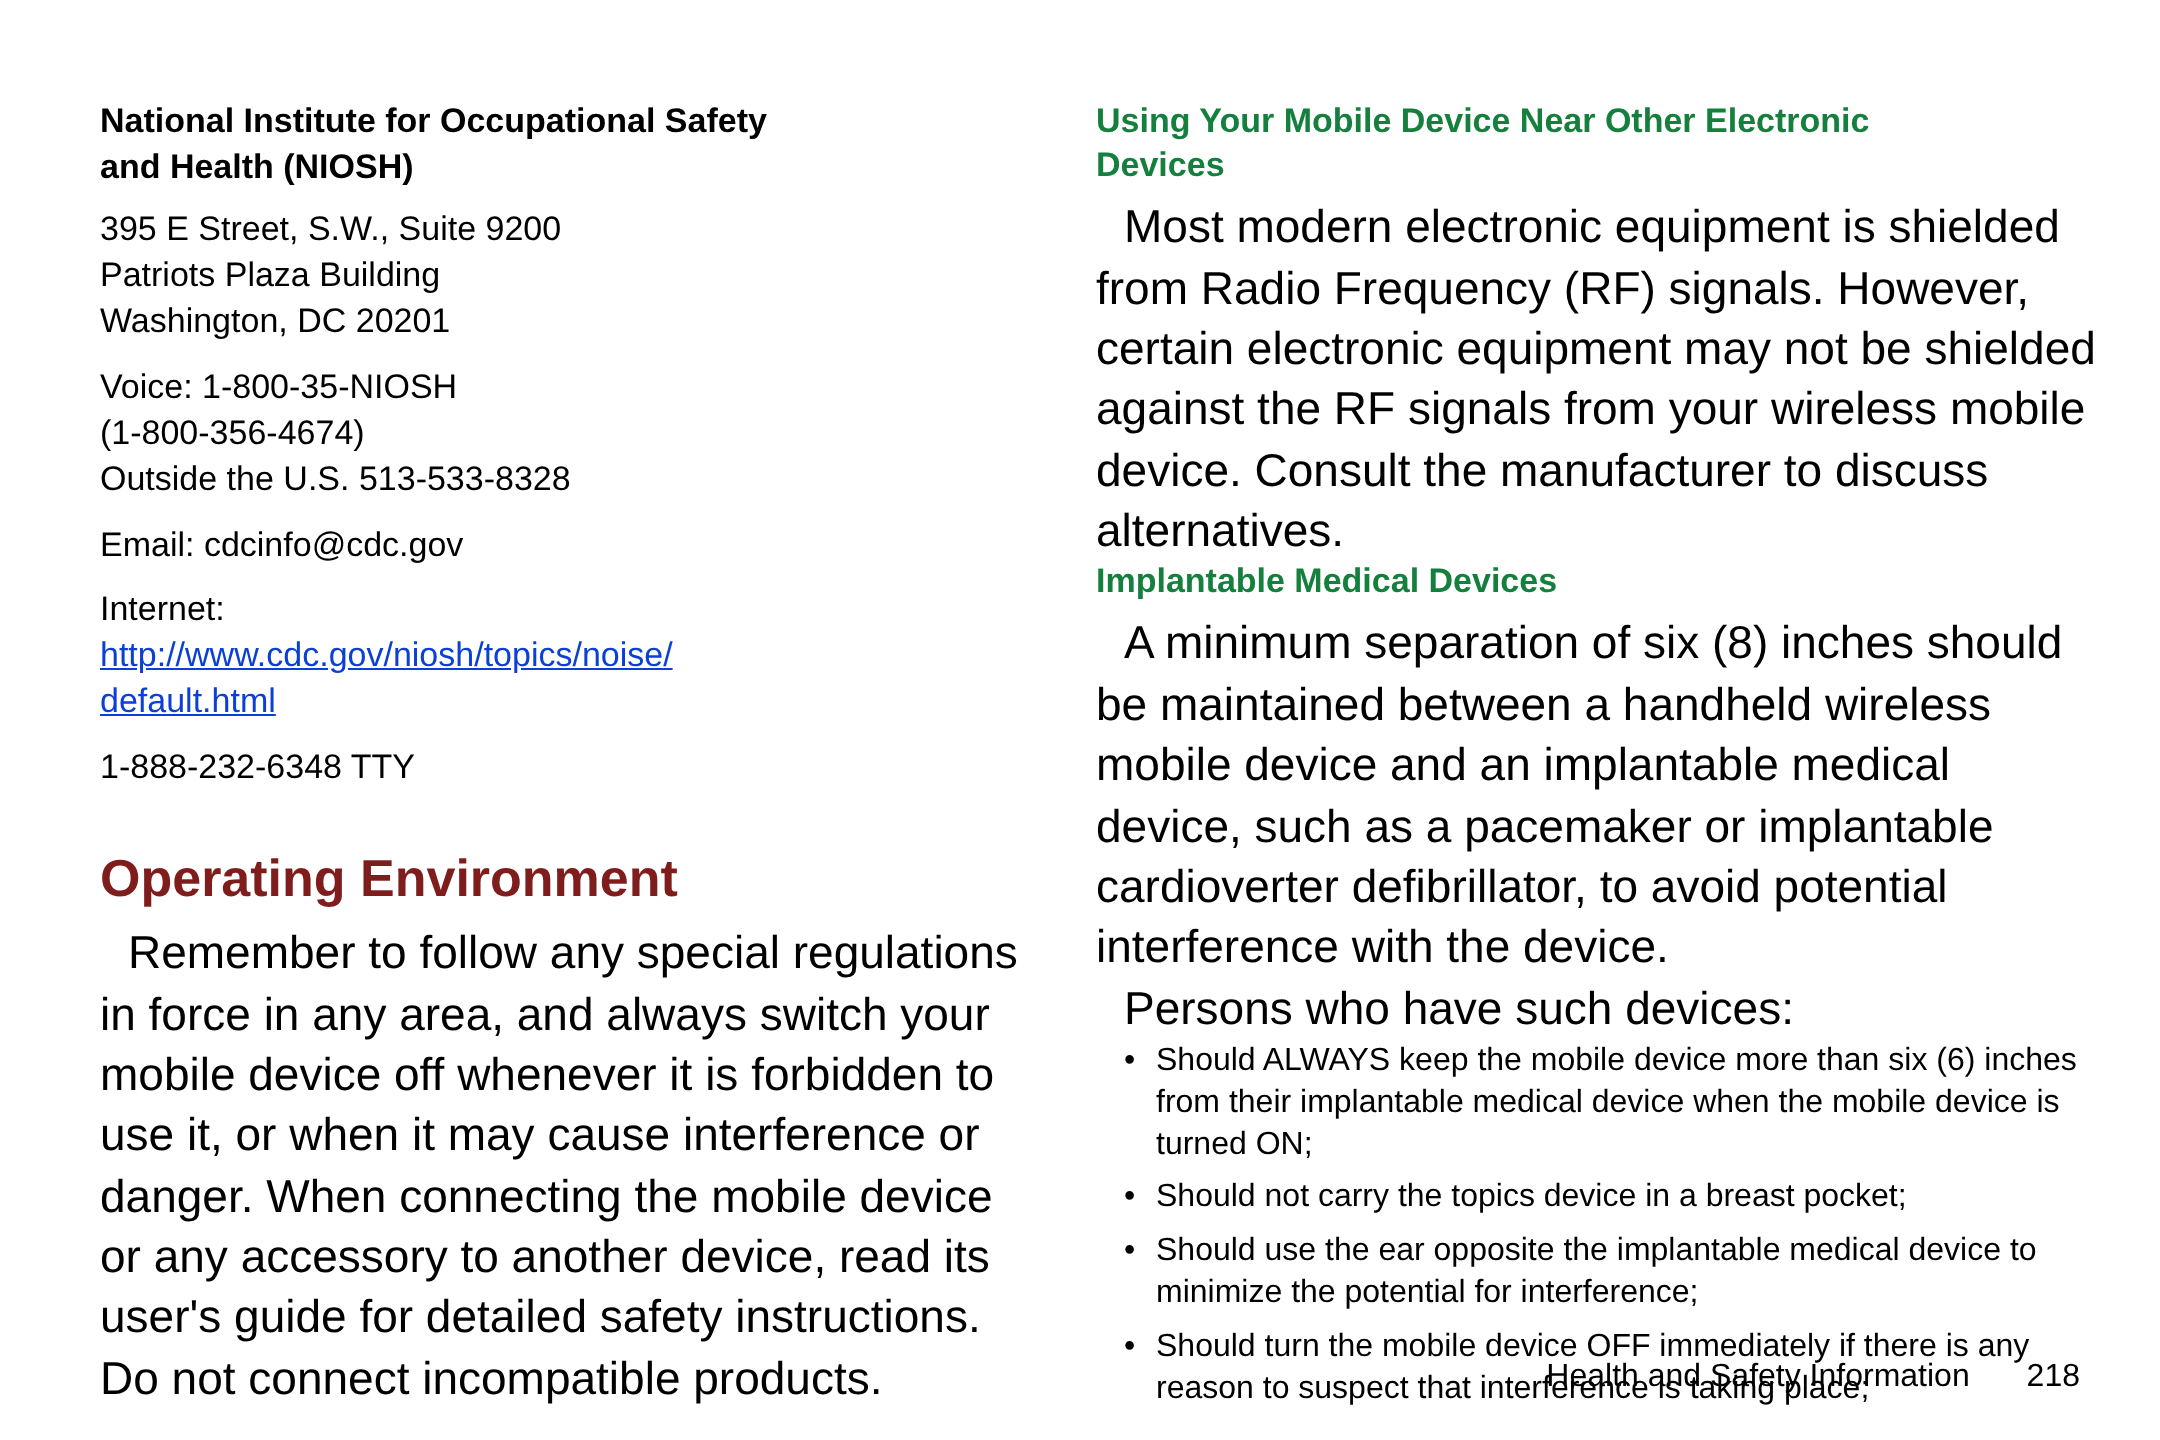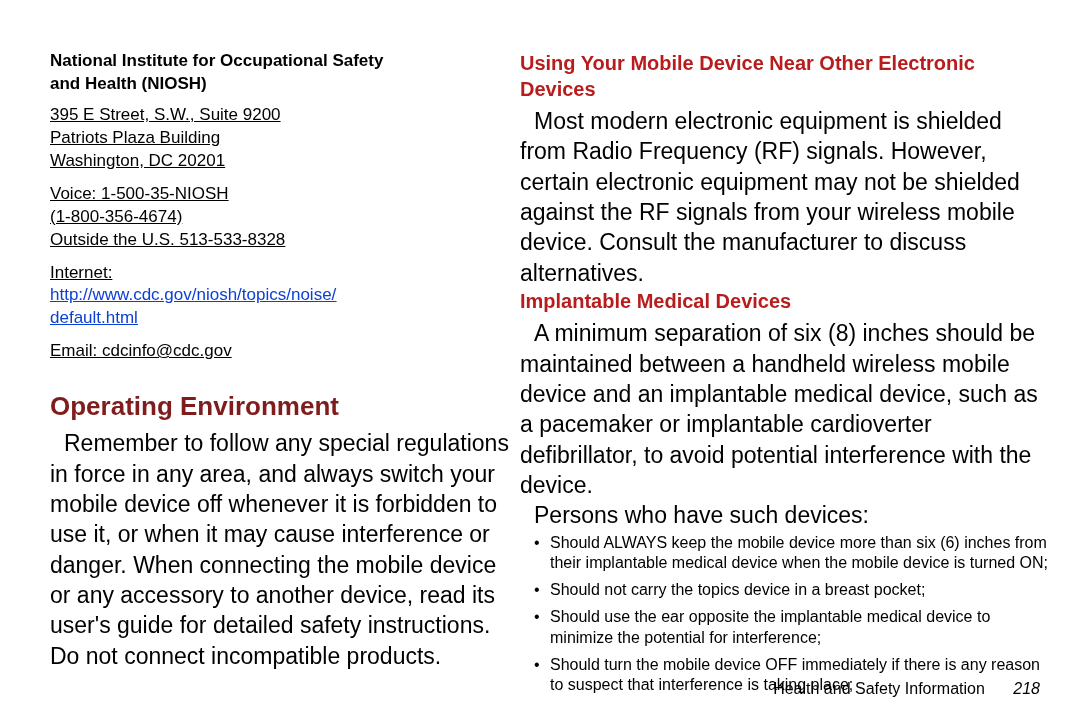--- a/index.html
+++ b/index.html
@@ -1,33 +1,33 @@
 <!DOCTYPE html>
 <html><head>
 <meta charset="utf-8">
 <style>
   * { box-sizing: border-box; margin: 0; padding: 0; }
   html, body { width: 1080px; height: 720px; background: #fff; font-family: Arial, Helvetica, sans-serif; color: #000; }
-  .page { display: flex; padding: 50px 28px 20px 50px; height: 100%; }
+  .page { display: flex; padding: 50px 28px 20px 50px; gap: 28px; height: 100%; }
   .col { flex: 1; display: flex; flex-direction: column; }
   .left { flex: 0 0 470px; }
   .right { flex: 1; }
   .bold-title { font-weight: bold; font-size: 17px; line-height: 1.35; margin-bottom: 8px; }
-  .addr p, .contact p { font-size: 17px; line-height: 1.35; text-decoration: underline; }
+  .addr p, .contact p { font-size: 17px; line-height: 1.35; }
   .block { margin-bottom: 10px; }
   .link { color: #0b3fd6; text-decoration: underline; }
   h1.section { color: #7f1d1d; font-size: 26px; font-weight: bold; margin-top: 18px; margin-bottom: 6px; }
   .para { font-size: 23px; line-height: 1.32; text-indent: 14px; }
-  h2.sub { color: #b91c1c; font-size: 20px; font-weight: bold; line-height: 1.3; margin-bottom: 4px; }
+  h2.sub { color: #15803d; font-size: 17px; font-weight: bold; line-height: 1.3; margin-bottom: 4px; }
   .spacer-sm { height: 6px; }
   ul.bullets { list-style: none; padding-left: 14px; margin-top: 2px;}
   ul.bullets li { position: relative; padding-left: 16px; font-size: 16px; line-height: 1.3; margin-bottom: 6px; }
   ul.bullets li::before { content: "•"; position: absolute; left: 0; top: 0; font-size: 16px; }
   .footer { position: absolute; bottom: 22px; right: 40px; font-size: 16px; }
-  .footer .pg { display: inline-block; margin-left: 24px; font-style: italic; }
+  .footer .pg { display: inline-block; margin-left: 24px; }
   .page-wrap { position: relative; width: 1080px; height: 720px; }
 </style>
 </head>
 <body>
 
 <div class="page-wrap">
 <div class="page">
 
   <div class="col left">
     <div class="bold-title">
@@ -35,34 +35,37 @@
       <span>and Health (NIOSH)</span>
     </div>
 
     <div class="addr block">
       <p>395 E Street, S.W., Suite 9200</p>
       <p>Patriots Plaza Building</p>
       <p>Washington, DC 20201</p>
     </div>
 
     <div class="contact block">
-      <p>Voice: 1-500-35-NIOSH</p>
+      <p>Voice: 1-800-35-NIOSH</p>
       <p>(1-800-356-4674)</p>
       <p>Outside the U.S. 513-533-8328</p>
+    </div>
+
+    <div class="contact block">
+      <p>Email: cdcinfo@cdc.gov</p>
     </div>
 
     <div class="contact block">
       <p>Internet:</p>
       <p><a class="link"><span>http://www.cdc.gov/niosh/topics/noise/</span><br><span>default.html</span></a></p>
     </div>
 
     <div class="contact block">
-      <p>Email: cdcinfo@cdc.gov</p>
+      <p>1-888-232-6348 TTY</p>
     </div>
-
 
     <h1 class="section">Operating Environment</h1>
     <p class="para">Remember to follow any special regulations in force in any area, and always switch your mobile device off whenever it is forbidden to use it, or when it may cause interference or danger. When connecting the mobile device or any accessory to another device, read its user's guide for detailed safety instructions. Do not connect incompatible products.</p>
   </div>
 
   <div class="col right">
     <h2 class="sub">
       <span>Using Your Mobile Device Near Other Electronic</span><br>
       <span>Devices</span>
     </h2>

